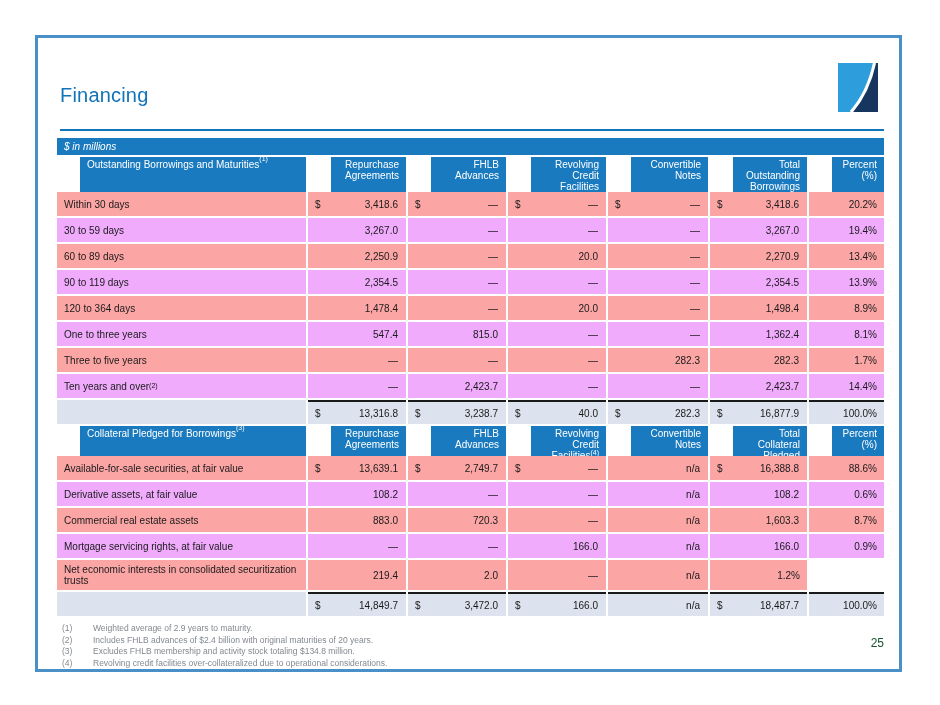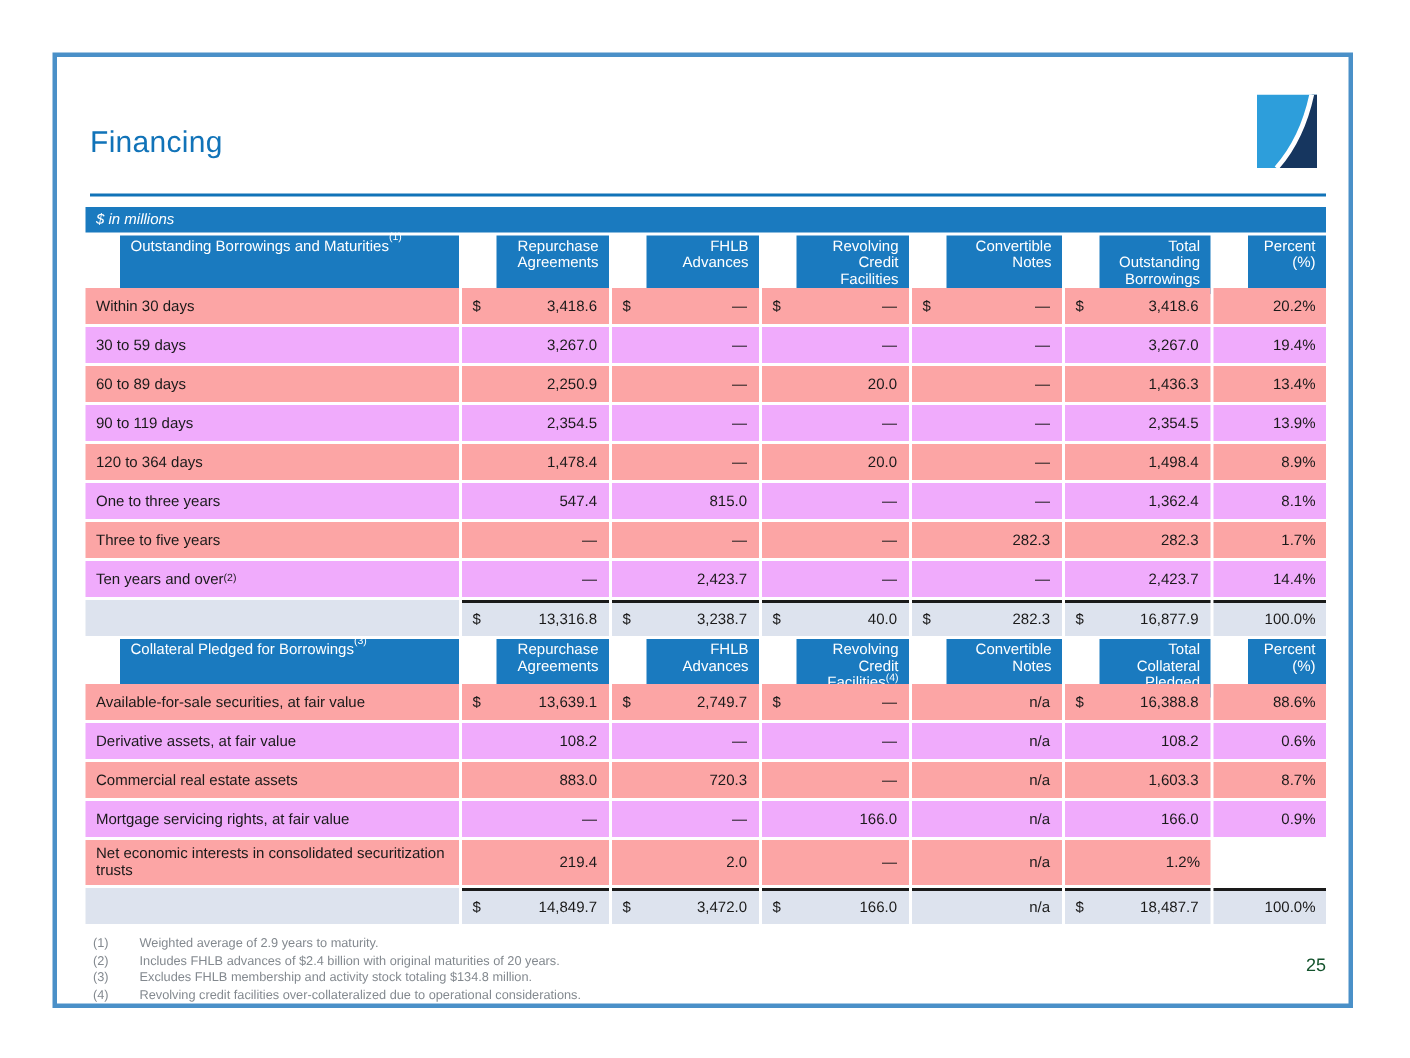--- a/index.html
+++ b/index.html
@@ -178,21 +178,21 @@
       <div class="td num">
           <span></span>
           <span>20.0</span>
         </div>
       <div class="td num">
           <span></span>
           <span>—</span>
         </div>
       <div class="td num">
           <span></span>
-          <span>1,436.3</span>
+          <span>2,270.9</span>
         </div>
       <div class="td pct">13.4%</div>
     </div>
     <div class="grid7 tr lt">
       <div class="td lbl">
           <span>90 to 119 days</span>
           <sup></sup>
         </div>
       <div class="td num">
           <span></span>

